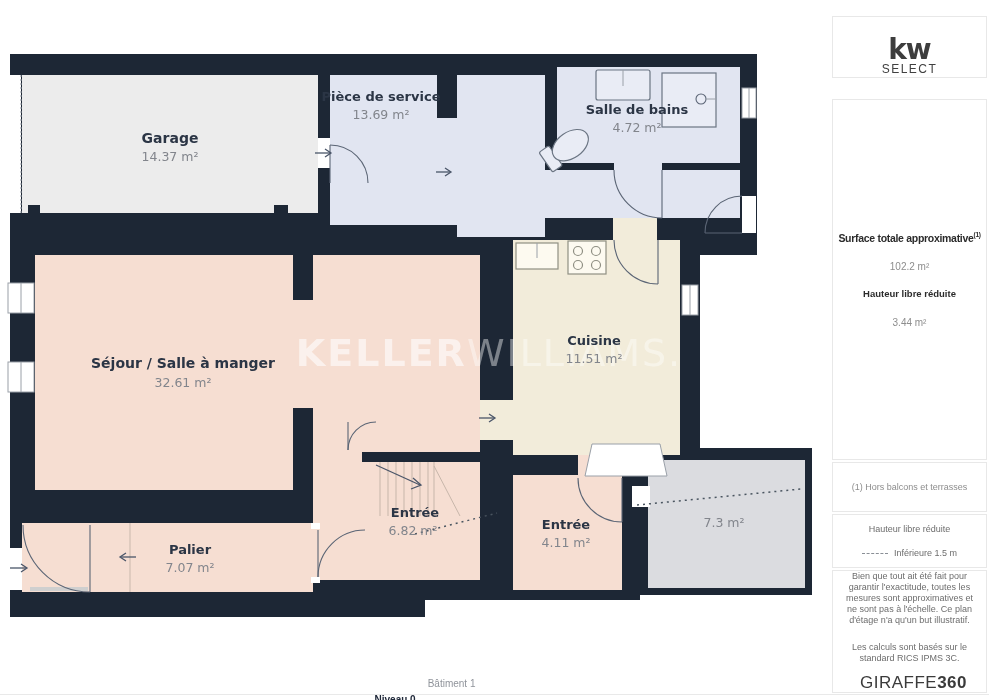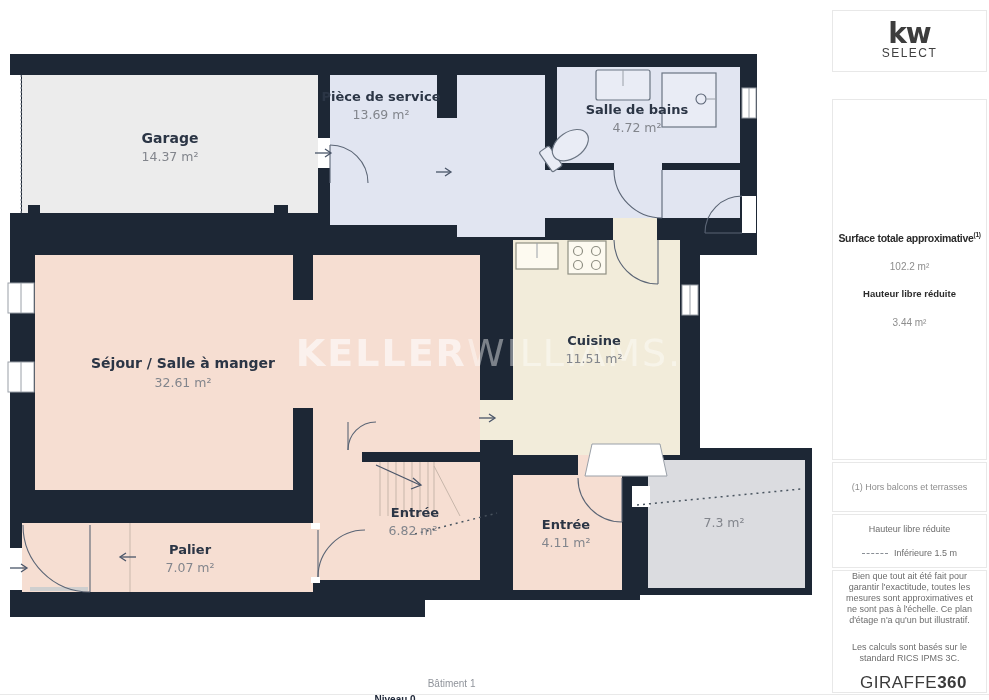--- a/index.html
+++ b/index.html
@@ -16,21 +16,21 @@
   .leaf{stroke:#5b6575;stroke-width:1.1;}
   .arrow{stroke:#4a5568;stroke-width:1.3;fill:none;}
   .tread{stroke:#c7b6aa;stroke-width:1;}
   .winline{stroke:#9aa0a8;stroke-width:1;}
   .dashline{stroke:#4a5560;stroke-width:1.5;stroke-dasharray:2 4;fill:none;}
   .wm{letter-spacing:2px;}
   
   .sbox{position:absolute;left:832px;width:155px;background:#fff;border:1px solid #e8e8e8;
         box-sizing:border-box;display:flex;flex-direction:column;align-items:center;
         justify-content:center;text-align:center;}
-  #box-logo{top:10px;height:62px;}
+  #box-logo{top:16px;height:62px;justify-content:flex-end;}
   .logo-kw{font-family:"DejaVu Sans",sans-serif;font-weight:bold;font-size:28px;color:#3d3d3d;
            letter-spacing:-1px;line-height:24px;}
   .logo-select{font-size:12px;color:#404040;letter-spacing:1.5px;line-height:15px;}
   #box-info{top:99px;height:361px;padding:0 6px;}
   .info-title{font-size:10.5px;font-weight:bold;color:#2b2b2b;letter-spacing:-0.3px;white-space:nowrap;}
   .info-ref{font-size:6.5px;vertical-align:super;}
   .info-value{font-size:10px;color:#8d8d8d;margin-top:18px;}
   .info-sub{font-size:9.5px;font-weight:bold;color:#2b2b2b;margin-top:16px;}
   #box-note{top:462px;height:50px;padding:0 11px;}
   .small-gray{font-size:9px;color:#8d8d8d;line-height:11px;}

